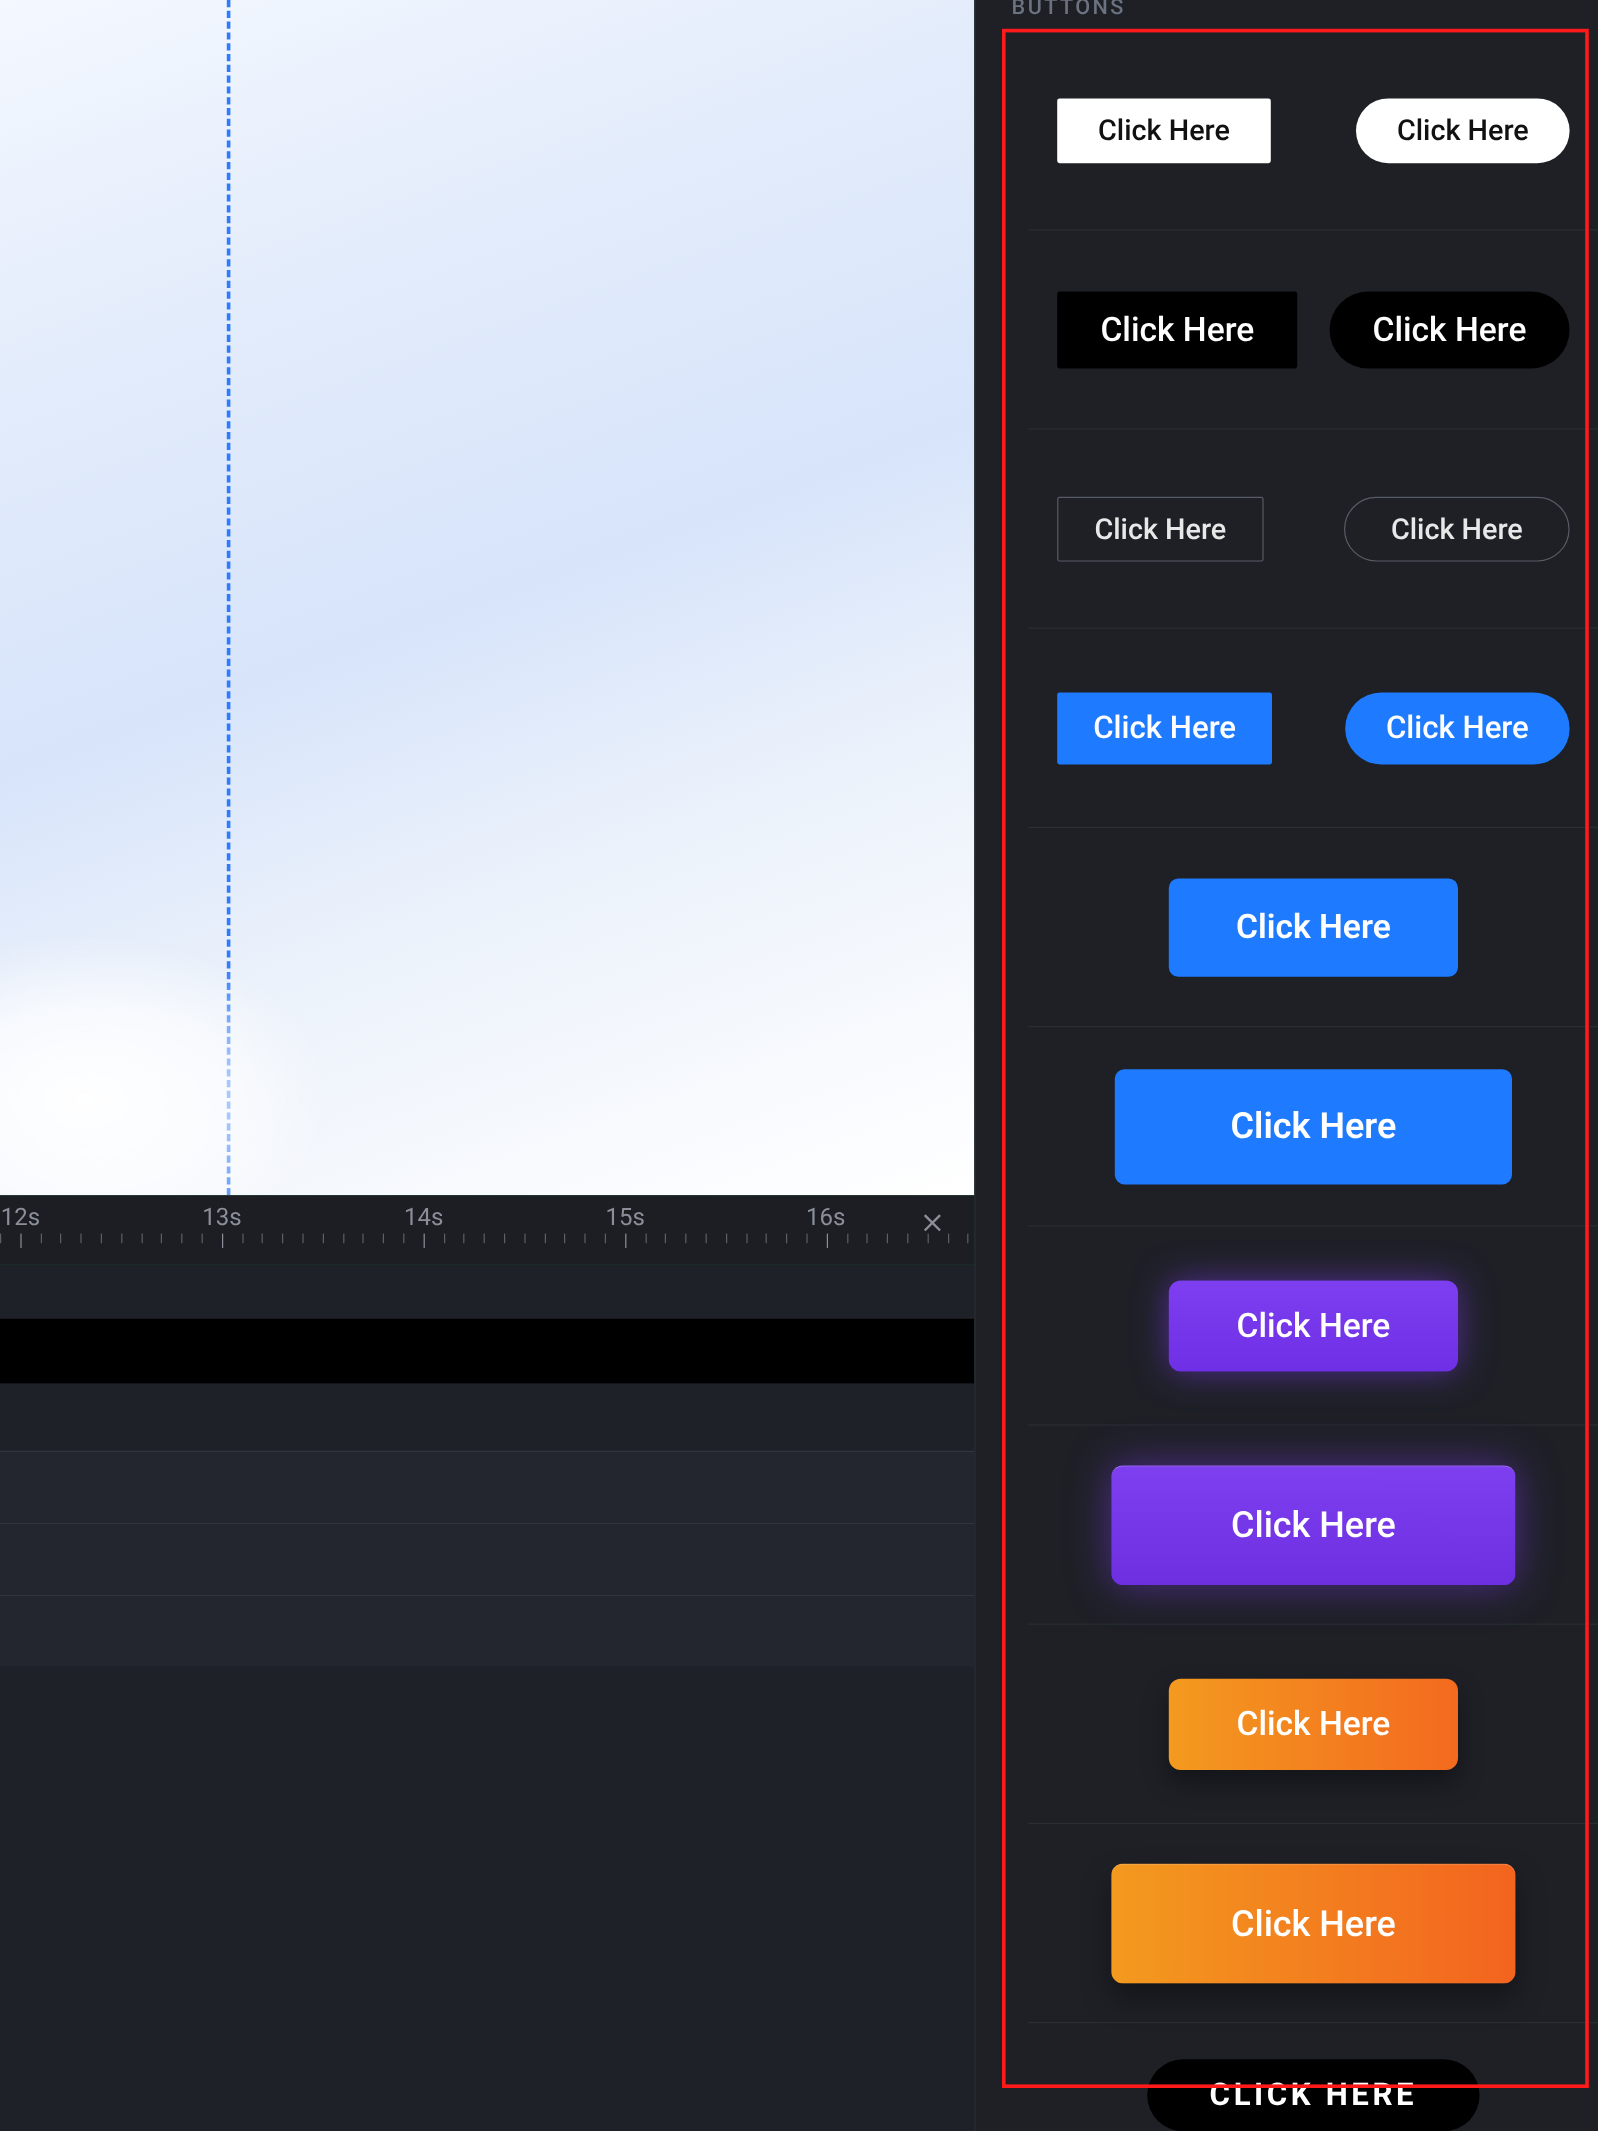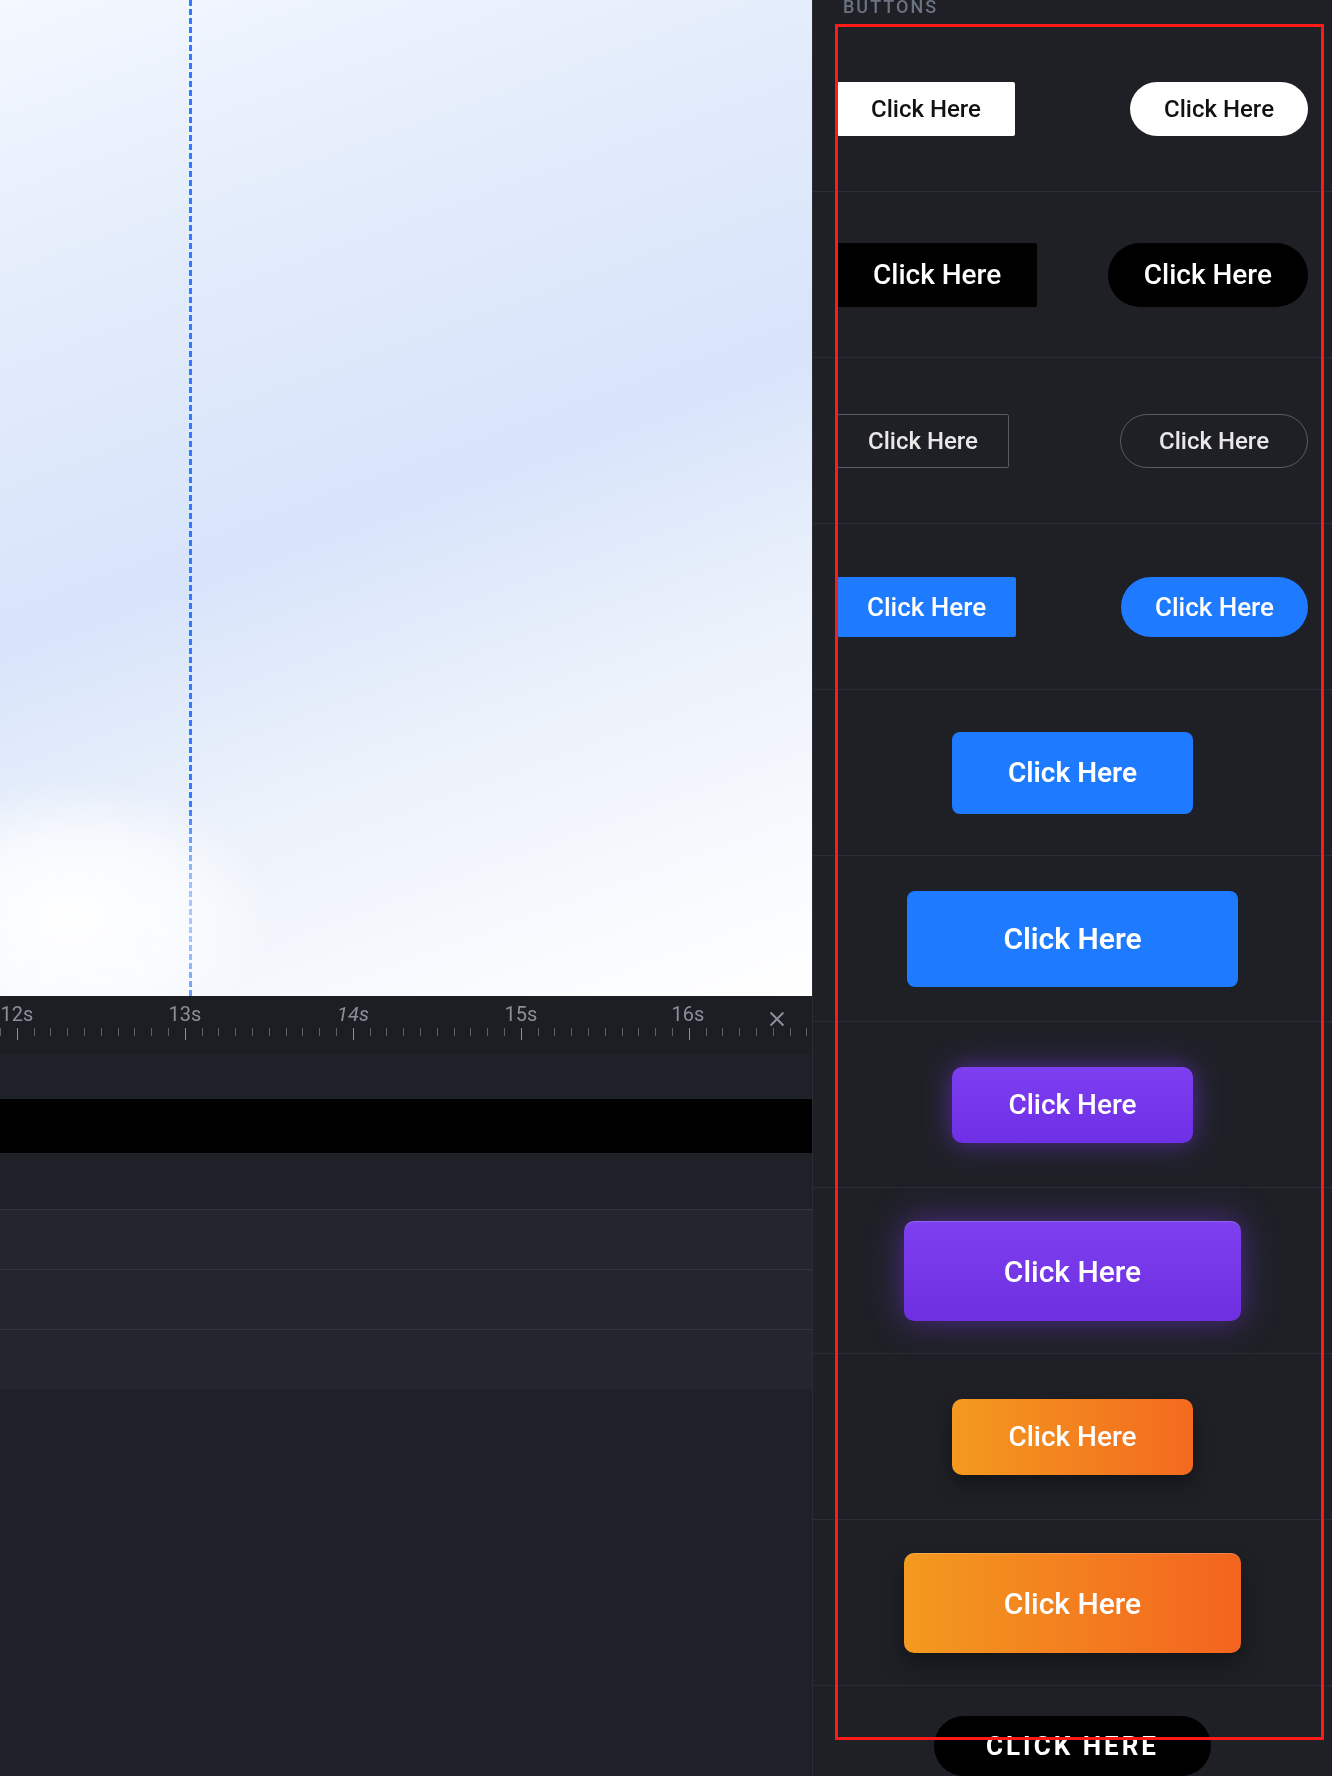--- a/index.html
+++ b/index.html
@@ -108,20 +108,21 @@
   }
   .panel-body {
     flex:1;
     overflow:hidden;
   }
   .row {
     display:flex;
     align-items:center;
     border-bottom:1px solid #2a2d34;
     padding: 0 24px;
+    margin-left: 44px;
   }
   .row.pair { justify-content: space-between; height:166px; }
   .row.single { justify-content:center; height:166px; }
 
   
   .btn {
     display:flex; align-items:center; justify-content:center;
     font-weight:500;
     cursor:pointer;
     white-space:nowrap;
@@ -157,21 +158,21 @@
 
   <div class="left">
     <div class="canvas-wrap">
       <div class="guide-line"></div>
     </div>
 
     <div class="timeline">
       <div class="tick-labels" id="tick-labels">
           <div class="tick-label" style="left: 17px;">12s</div>
           <div class="tick-label" style="left: 185px;">13s</div>
-          <div class="tick-label" style="left: 353px; font-style: italic;">14s</div>
+          <div class="tick-label" style="left: 353px;">14s</div>
           <div class="tick-label" style="left: 521px;">15s</div>
           <div class="tick-label" style="left: 688px;">16s</div>
         </div>
       <div class="tick-marks" id="tick-marks">
           <div class="tick" style="left: 0px;"></div>
           <div class="tick major" style="left: 16.8px;"></div>
           <div class="tick" style="left: 33.6px;"></div>
           <div class="tick" style="left: 50.4px;"></div>
           <div class="tick" style="left: 67.2px;"></div>
           <div class="tick" style="left: 84px;"></div>

